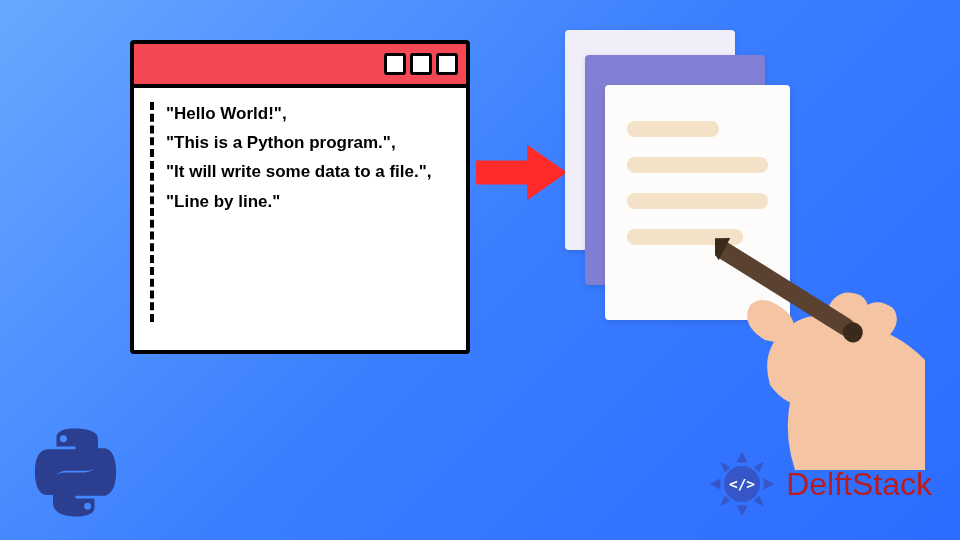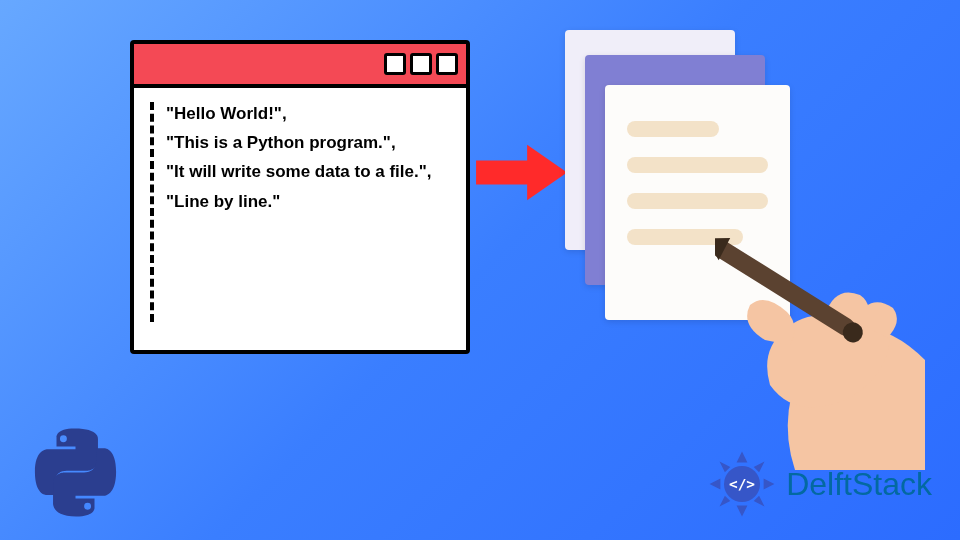--- a/index.html
+++ b/index.html
@@ -110,21 +110,21 @@
   align-items: center;
   gap: 8px;
 }
 .ds-logo {
   width: 72px;
   height: 72px;
 }
 .ds-text {
   font-size: 32px;
   font-weight: 500;
-  color: #0369a1;
+  color: #b91c1c;
   font-family: "Segoe UI", Arial, sans-serif;
 }
 </style>
 </head>
 <body>
 
 <div class="code-window">
   <div class="titlebar">
     <div class="tb-btn"></div>
     <div class="tb-btn"></div>

